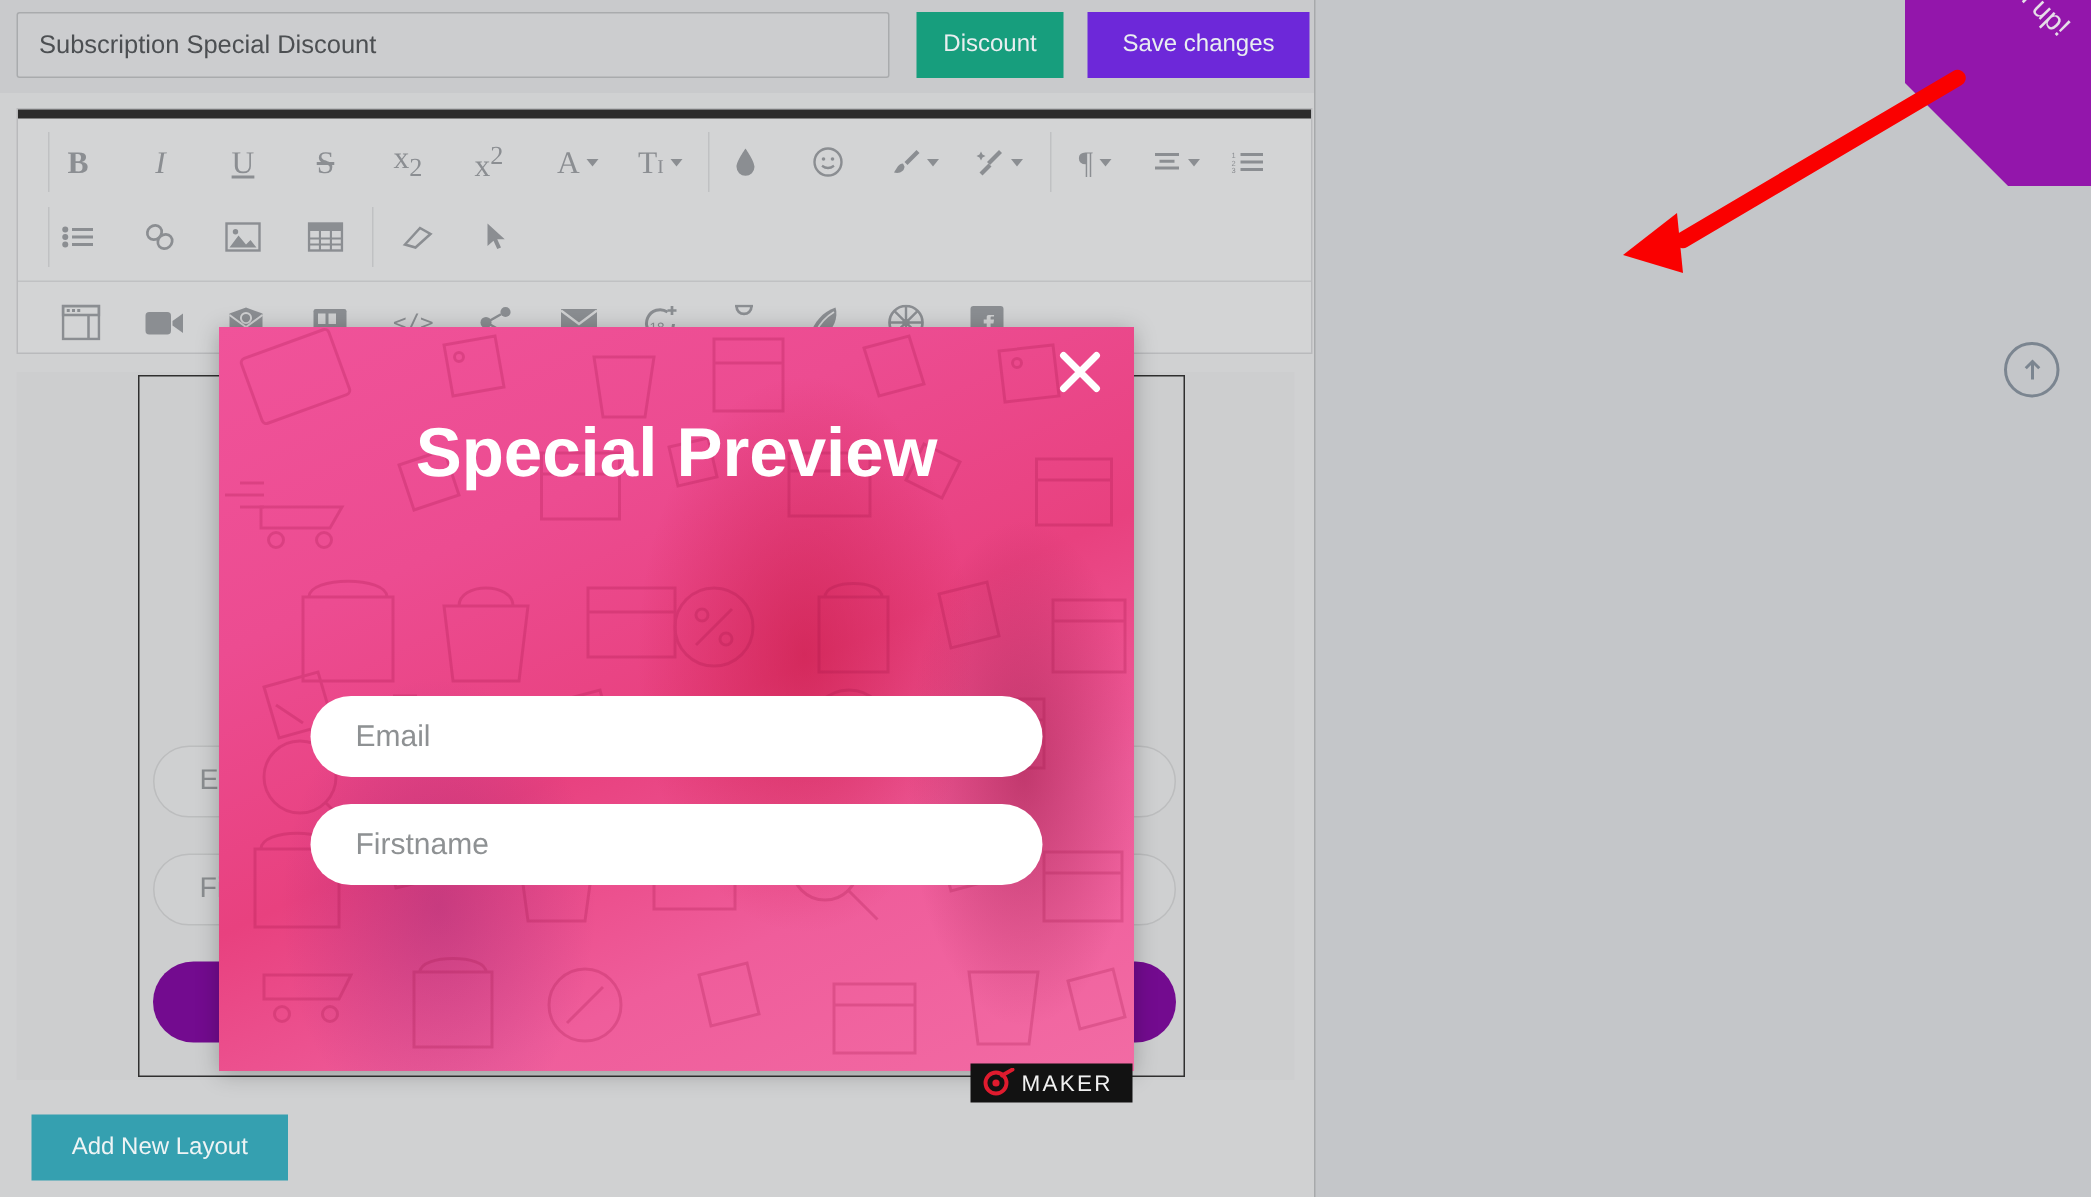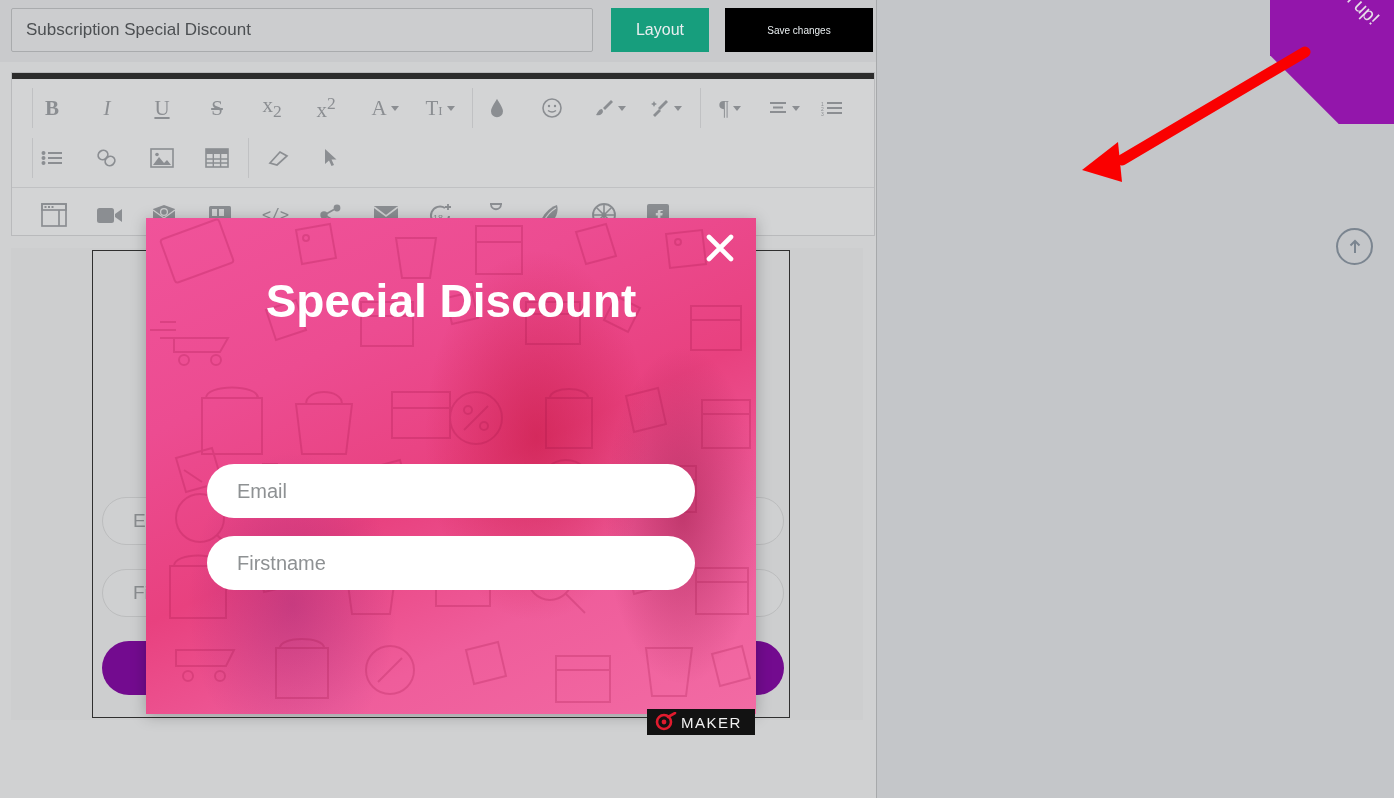--- a/index.html
+++ b/index.html
@@ -28,22 +28,22 @@
     padding:0 14px;line-height:42px;white-space:nowrap;overflow:hidden;
   }
   .btn-preview{
     position:absolute;left:611px;top:8px;width:98px;height:44px;
     background:#179e7d;color:#e9eef0;border:none;
     font-family:"Liberation Sans", sans-serif;font-size:16px;
     cursor:pointer;
   }
   .btn-save{
     position:absolute;left:725px;top:8px;width:148px;height:44px;
-    background:#000000;color:#e9eef0;border:none;
-    font-family:"Liberation Sans", sans-serif;font-size:10px;
+    background:#6d28d9;color:#e9eef0;border:none;
+    font-family:"Liberation Sans", sans-serif;font-size:16px;
     cursor:pointer;
   }
 
   
   .toolbar{
     position:absolute;left:11px;top:72px;width:864px;height:164px;
     background:#d3d4d5;border:1px solid #b9babc;box-sizing:border-box;
   }
   .toolbar-topline{
     position:absolute;left:0;top:0;width:100%;height:6px;background:#2c2c2c;
@@ -186,21 +186,21 @@
 </style>
 </head>
 <body>
 
 <div id="root">
 
   <div class="editor-panel">
 
     <div class="topbar">
       <div class="title-input" placeholder="Campaign name">Subscription Special Discount</div>
-      <button class="btn-preview">Layout</button>
+      <button class="btn-preview">Discount</button>
       <button class="btn-save">Save changes</button>
     </div>
 
     <div class="toolbar">
       <div class="toolbar-topline"></div>
 
       <div class="tb-row r1">
         <div class="tb-item sep" style="left:20px"></div>
         <div class="tb-item" style="left:18px">
             <span class="tb-txt b">B</span>
@@ -415,20 +415,21 @@
     <div class="canvas-wrap">
       <div class="canvas-frame">
         <div class="ghost-form">
           <div class="ghost-input e">Email</div>
           <div class="ghost-input f">Firstname</div>
           <div class="ghost-btn"></div>
         </div>
       </div>
     </div>
 
+    <button class="btn-add-layout">Add New Layout</button>
   </div>
 
   <div class="right-area">
     <div class="ribbon">
       <div class="ribbon-tri"></div>
       <div class="ribbon-label">Sign up!</div>
     </div>
   </div>
 
   <div class="scroll-top">
@@ -528,21 +529,21 @@
         <path d="M566 436 l30 -8 8 32 -30 8 z"></path>
       </g>
     </svg>
 
     <div class="modal-inner">
       <div class="modal-close">
         <svg width="30" height="30" viewBox="0 0 30 30">
           <path d="M4 4 L26 26 M26 4 L4 26" stroke="#ffffff" stroke-width="4.6" stroke-linecap="round"></path>
         </svg>
       </div>
-      <div class="modal-title">Special Discount</div>
+      <div class="modal-title">Special Preview</div>
       <input class="modal-field email" type="text" placeholder="Email" style="">
       <input class="modal-field firstname" type="text" placeholder="Firstname" style="">
     </div>
   </div>
 
   <div class="maker-badge">
     <svg width="22" height="20" viewBox="0 0 22 20">
       <circle cx="9" cy="10" r="7" fill="none" stroke="#e01b2e" stroke-width="2.6"></circle>
       <circle cx="9" cy="10" r="2.4" fill="#e01b2e"></circle>
       <path d="M13 5 L20 1" stroke="#e01b2e" stroke-width="2.6" stroke-linecap="round"></path>

